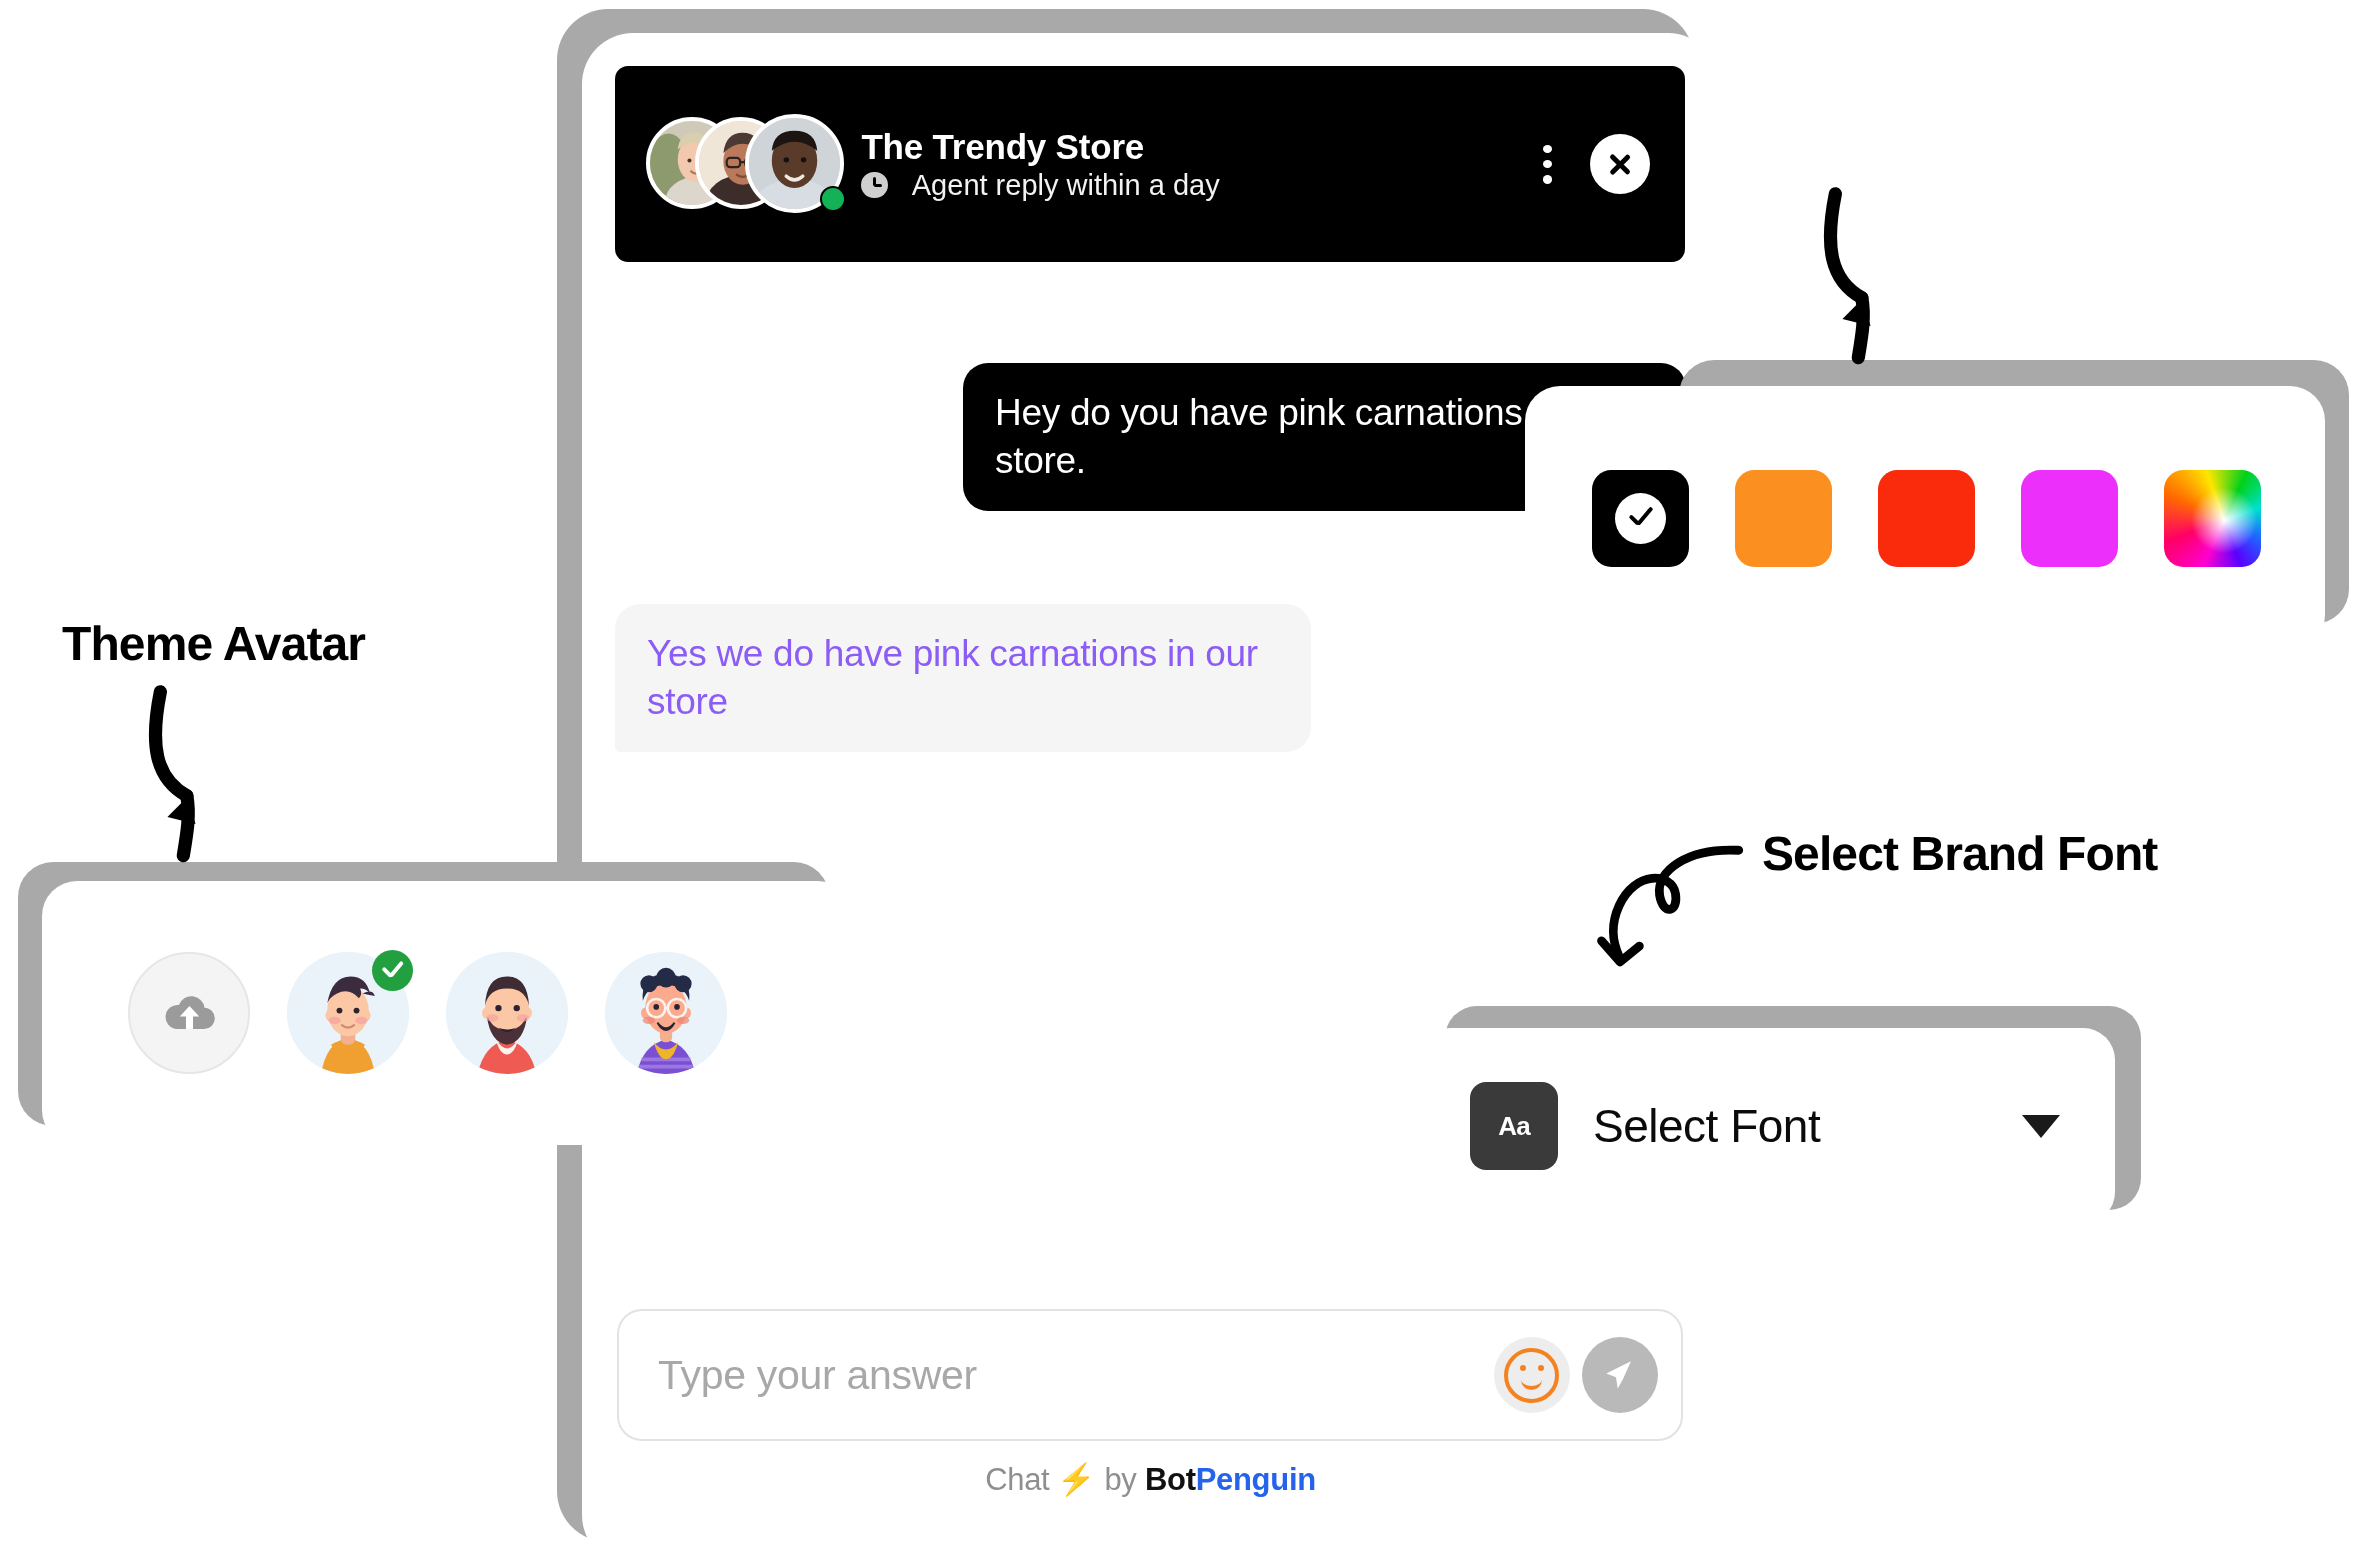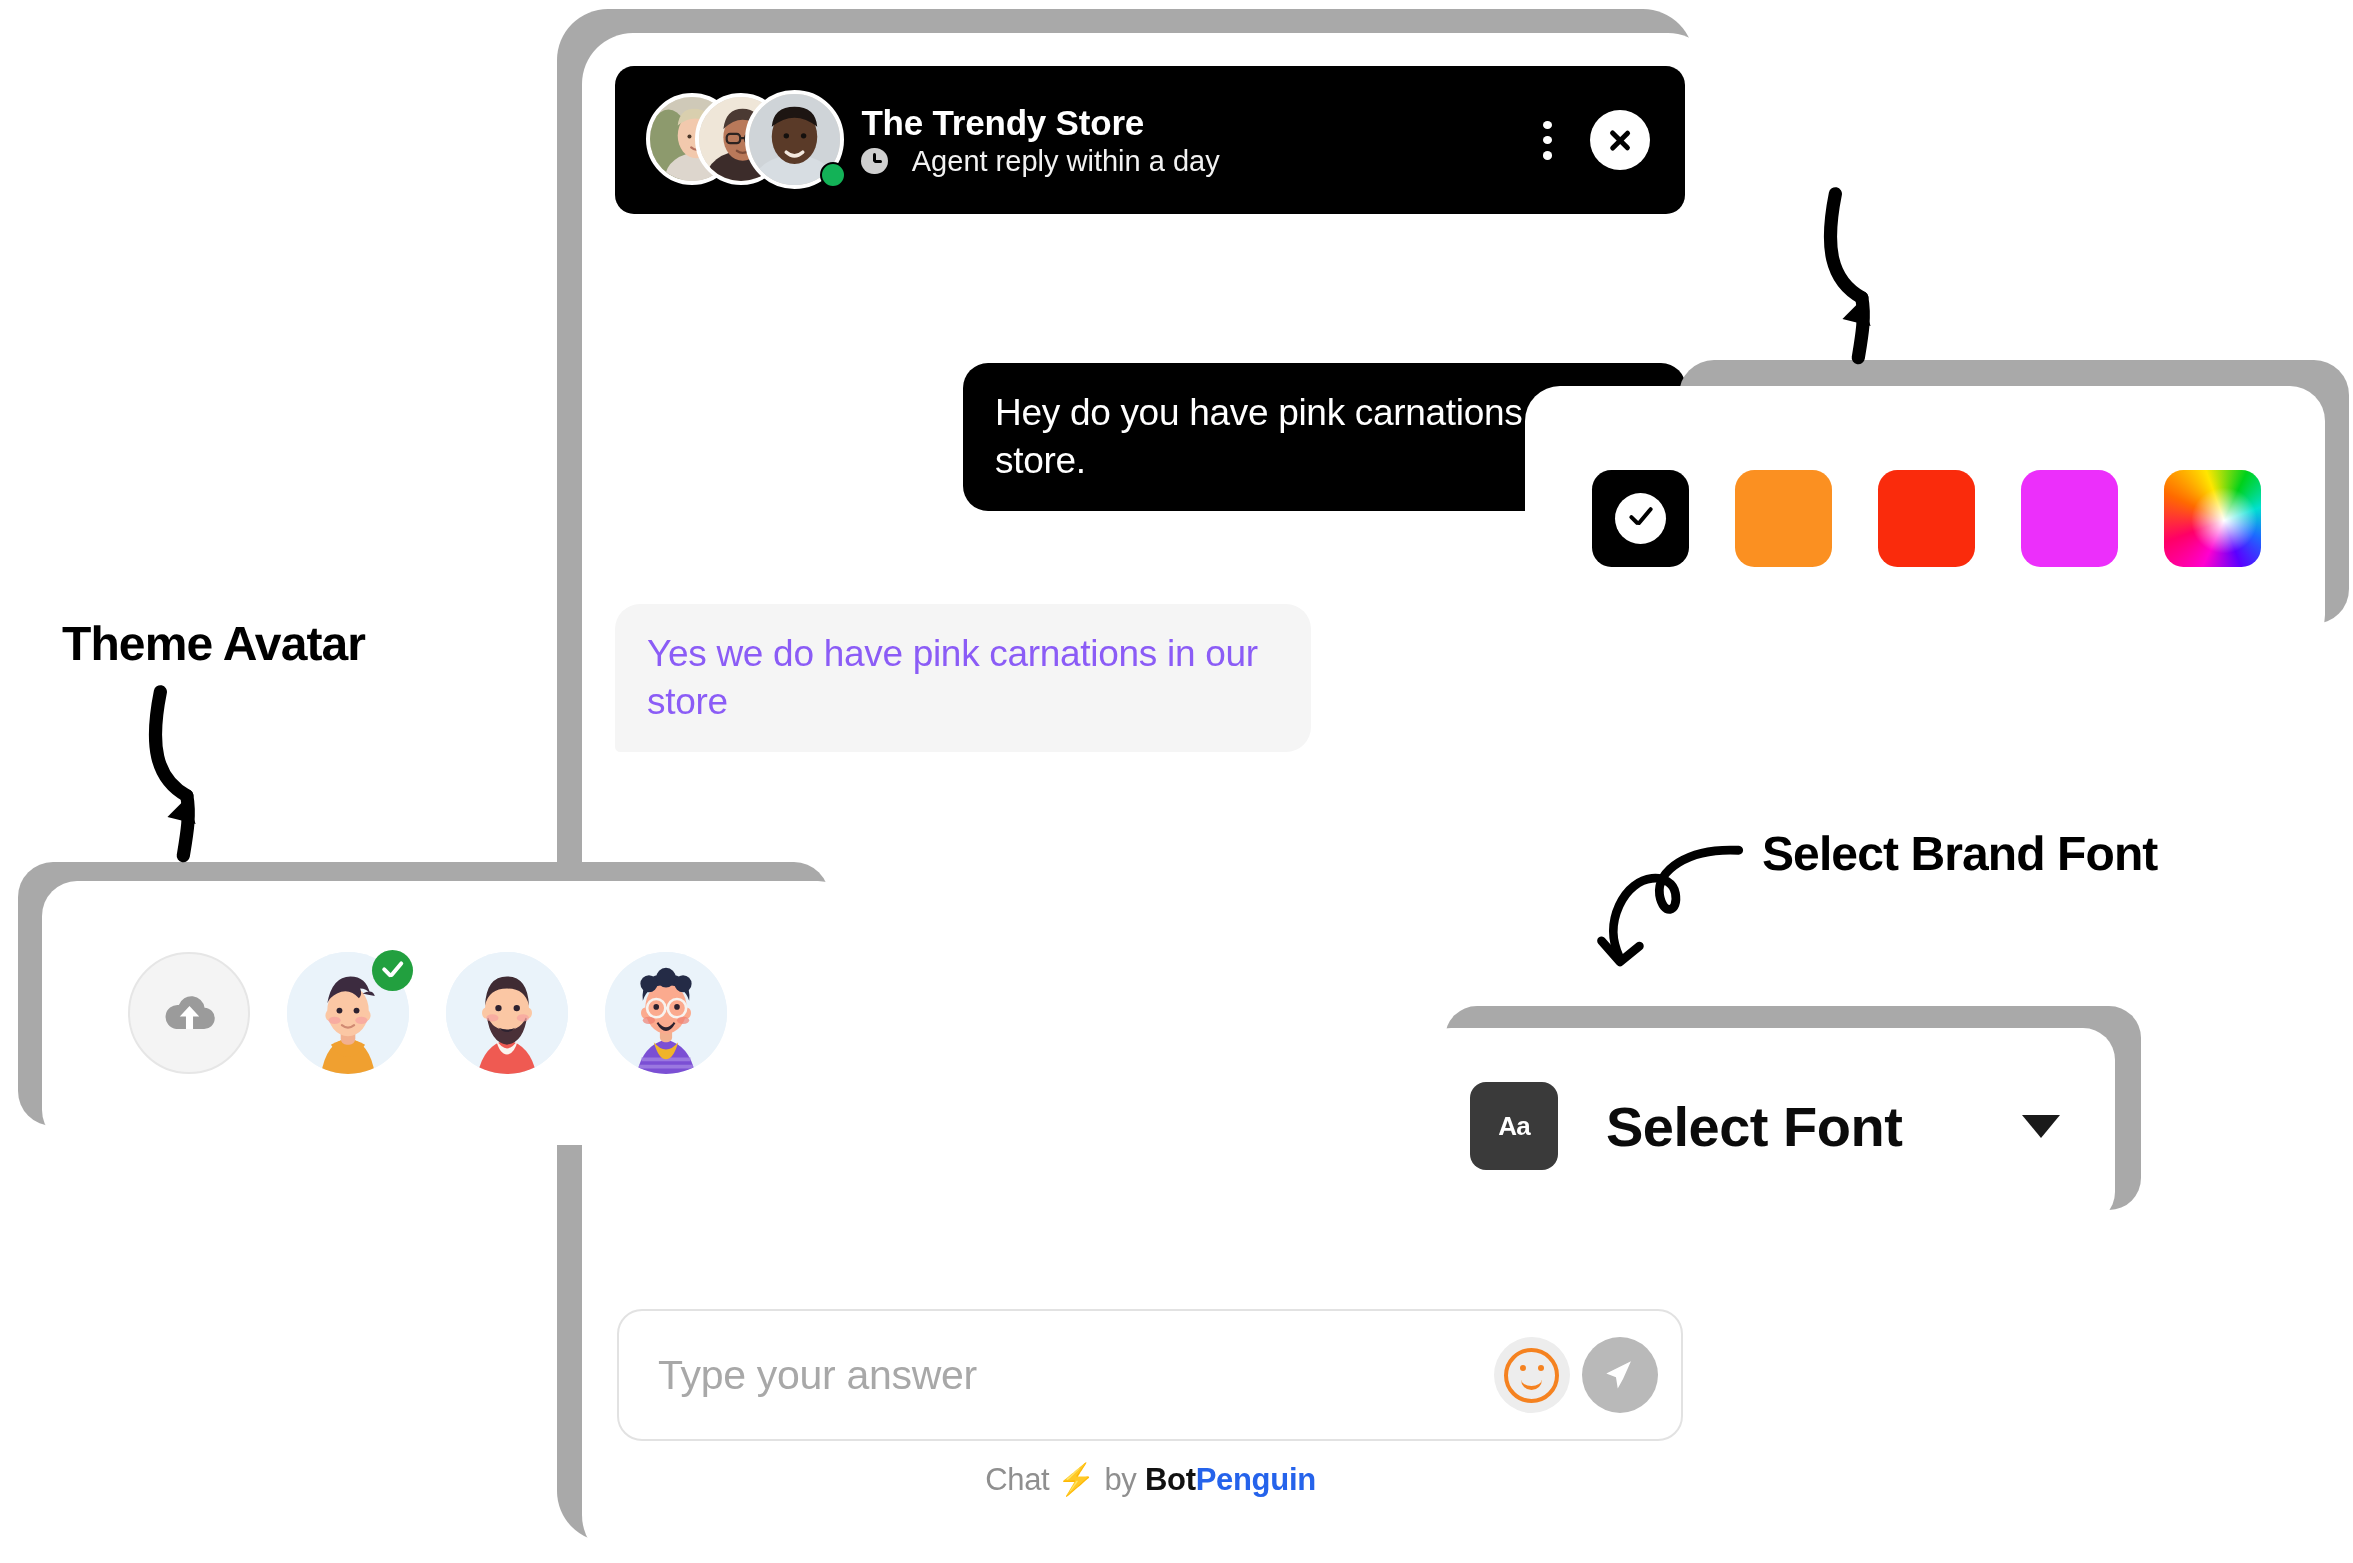--- a/index.html
+++ b/index.html
@@ -15,22 +15,22 @@
 
   
   #widget-shadow{left:557px;top:8.8px;width:1137px;height:1533px;border-radius:51px;}
   #chat-widget{
     position:absolute;left:582px;top:33px;width:1137px;height:1533px;
     background:#ffffff;border-radius:51px;
   }
 
   
   #chat-header{
-    position:absolute;left:33px;top:33px;width:1070px;height:148px;
-    background:#000000;border-radius:19px;
+    position:absolute;left:33px;top:33px;width:1070px;height:196px;
+    background:#000000;border-radius:13px;
     display:flex;align-items:center;
   }
   .avatar-stack{position:relative;width:189px;height:101px;margin-left:31px;flex:0 0 auto;}
   .av{
     position:absolute;top:3.5px;width:92px;height:92px;border-radius:50%;
     border:4.4px solid #fff;background:#ded8d0;overflow:hidden;box-sizing:border-box;
   }
   .av1{left:0;}
   .av2{left:49px;}
   .av3{left:99px;width:99px;height:99px;top:0;}
@@ -148,21 +148,21 @@
   
   #font-shadow{left:1445px;top:1006px;width:696px;height:204px;border-radius:32px;}
   #font-panel{
     position:absolute;left:1419px;top:1028px;width:696px;height:196px;
     background:#fff;border-radius:32px;display:flex;align-items:center;padding-left:51px;box-sizing:border-box;
   }
   #font-badge{
     width:88px;height:88px;border-radius:16px;background:#3a3a3a;color:#fff;
     display:flex;align-items:center;justify-content:center;font-size:26px;font-weight:600;letter-spacing:-0.9px;flex:0 0 auto;
   }
-  #font-label{margin-left:48px;font-size:56px;color:#0b0b0b;letter-spacing:-0.5px;font-weight:bold;}
+  #font-label{margin-left:35px;font-size:46px;color:#0b0b0b;letter-spacing:-0.5px;}
   #font-caret{
     margin-left:auto;margin-right:55px;width:0;height:0;
     border-left:19.4px solid transparent;border-right:19.4px solid transparent;border-top:23px solid #1a1a1a;cursor:pointer;
   }
 
   
   .anno{
     position:absolute;font-weight:700;color:#000;white-space:nowrap;
     font-size:48px;letter-spacing:-0.9px;
     -webkit-font-smoothing:none;

